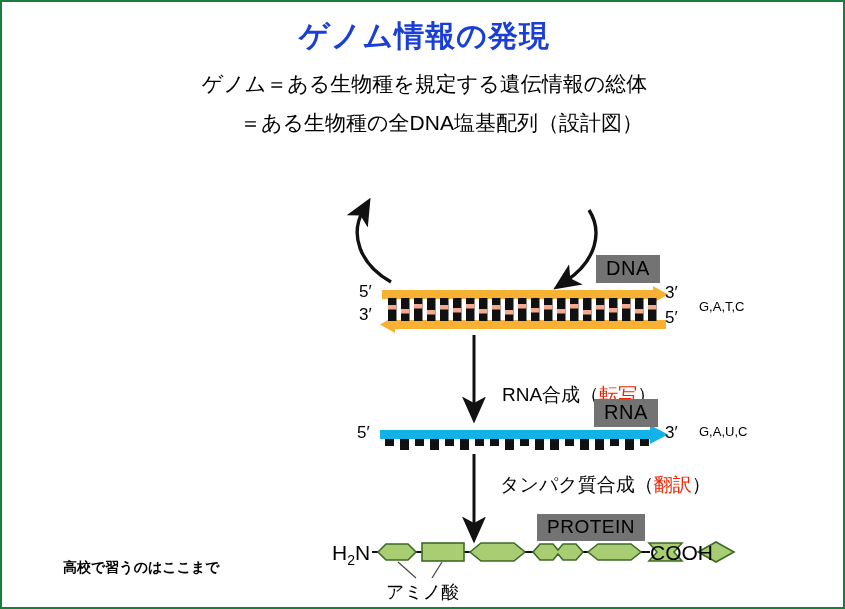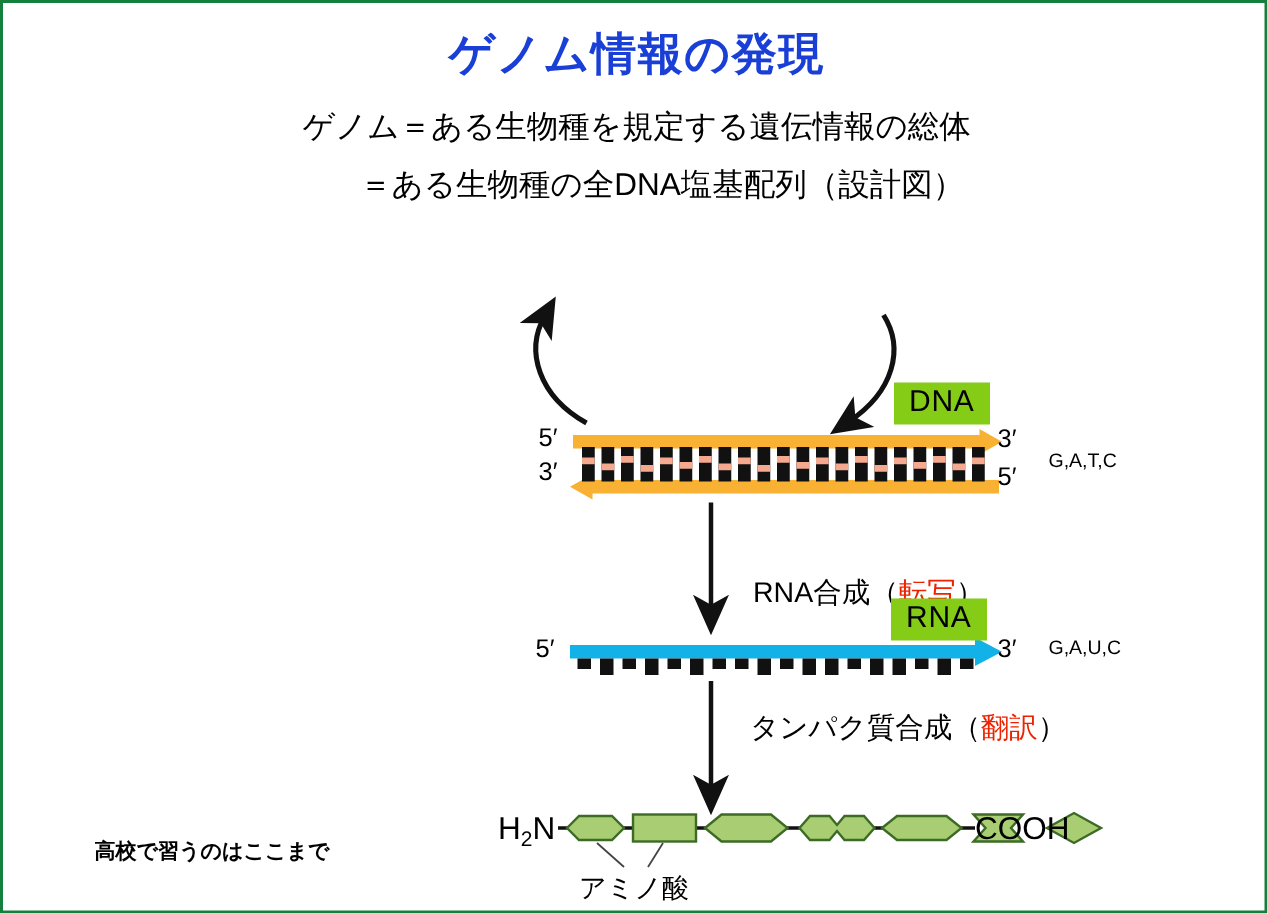--- a/index.html
+++ b/index.html
@@ -67,21 +67,21 @@
     color: #000000;
     white-space: nowrap;
   }
   .red { color: #ee2200; }
   #lbl-replication { left: 412px; top: 193px; }
   #lbl-transcription { left: 500px; top: 352px; margin-top: 28px; }
   #lbl-translation { left: 498px; top: 470px; }
 
   
   .badge {
-    background: #84cc16;
+    background: #737373;
     color: #000;
     font-size: 20px;
     font-weight: 400;
     padding: 2px 10px 3px 10px;
     white-space: nowrap;
     letter-spacing: 0.5px;
   }
   #badge-dna { left: 594px; top: 253px; }
   #badge-rna { left: 592px; top: 397px; }
   #badge-protein { left: 535px; top: 512px; font-size: 19px; }
@@ -251,20 +251,21 @@
 
   <div class="abs" id="hs-note">高校で習うのはここまで</div>
 
 
   <div class="abs proc-label" id="lbl-transcription"><span>RNA合成（</span><span class="red">転写</span><span>）</span></div>
 
   <div class="abs proc-label" id="lbl-translation"><span>タンパク質合成（</span><span class="red">翻訳</span><span>）</span></div>
 
   <div class="abs badge" id="badge-dna">DNA</div>
   <div class="abs badge" id="badge-rna">RNA</div>
+  <div class="abs badge" id="badge-protein">PROTEIN</div>
 
   <div class="abs bases" id="bases-dna">G,A,T,C</div>
   <div class="abs bases" id="bases-rna">G,A,U,C</div>
 
   <div class="abs end-lbl" id="dna-5p-top">5′</div>
   <div class="abs end-lbl" id="dna-3p-top">3′</div>
   <div class="abs end-lbl" id="dna-3p-bot">3′</div>
   <div class="abs end-lbl" id="dna-5p-bot">5′</div>
   <div class="abs end-lbl" id="rna-5p">5′</div>
   <div class="abs end-lbl" id="rna-3p">3′</div>

